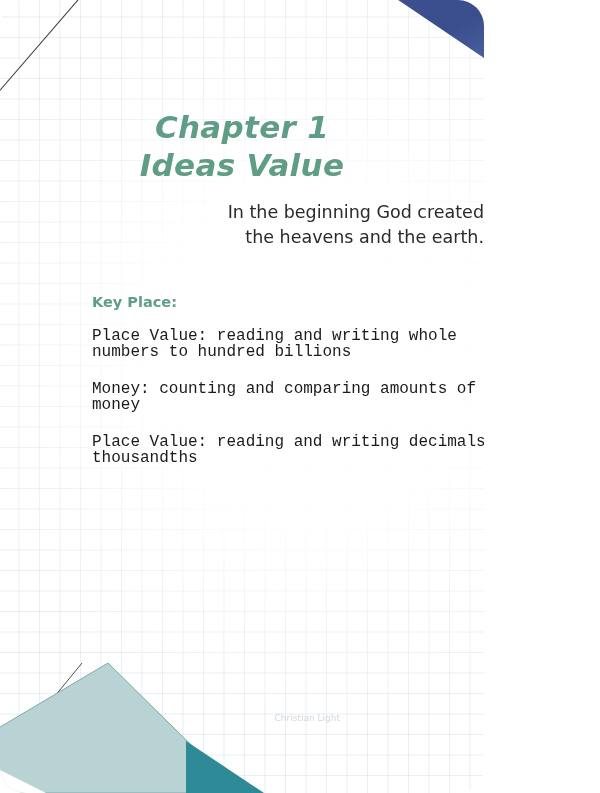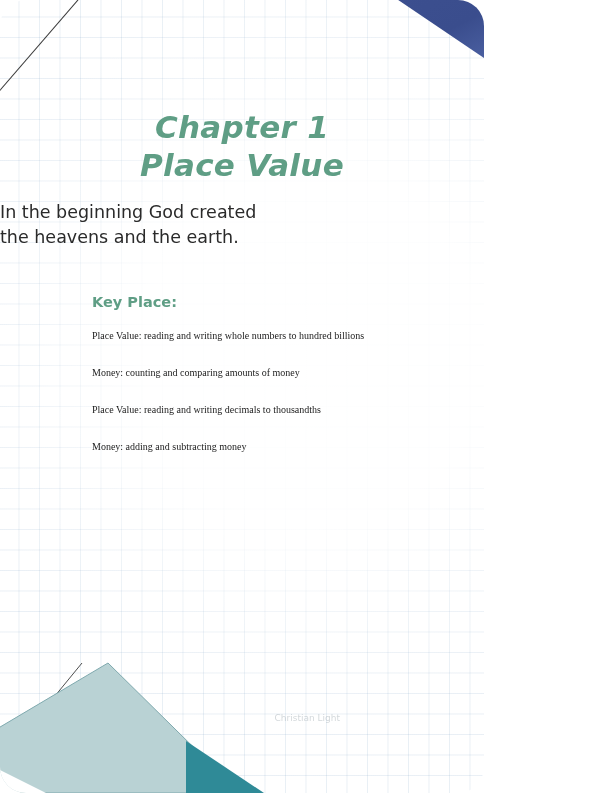--- a/index.html
+++ b/index.html
@@ -77,21 +77,21 @@
     line-height: 38px;
     color: #5f9e85;
     letter-spacing: 0.3px;
   }
 
   
   #verse {
     position: absolute;
     left: 0; right: 0;
     top: 200px;
-    text-align: left;
+    text-align: right;
     font-family: "DejaVu Sans", sans-serif;
     font-size: 17.5px;
     line-height: 25px;
     color: #2a2a2a;
   }
   #verse div { white-space: nowrap; }
 
   
   #key-ideas-heading {
     position: absolute;
@@ -102,22 +102,22 @@
     font-size: 14.5px;
     color: #5f9e85;
   }
   #key-ideas-list {
     position: absolute;
     left: 92px;
     top: 328px;
     width: 440px;
   }
   .key-idea {
-    font-family: Liberation Serif, serif;
-    font-size: 10px;
+    font-family: Liberation Mono, monospace;
+    font-size: 16px;
     color: #1b1b1b;
     margin-bottom: 21px;
     line-height: 16px;
   }
 
   
   #watermark {
     position: absolute;
     left: 150px;
     top: 712px;
@@ -150,33 +150,32 @@
 
     <polygon points="-10,230 108,160 240,290 -10,290" fill="#b9d2d4" stroke="#7fa9ae" stroke-width="1"></polygon>
 
     <polygon points="186,238 264,290 186,290" fill="#2f8a97"></polygon>
 
     <polygon points="-10,262 -10,290 46,290" fill="#ffffff"></polygon>
   </svg>
 
   <div id="title-block">
     <div class="chapter-line">Chapter 1</div>
-    <div class="chapter-line">Place Value</div>
+    <div class="chapter-line">Ideas Value</div>
   </div>
 
   <div id="verse">
     <div>In the beginning God created</div>
     <div>the heavens and the earth.</div>
   </div>
 
   <div id="key-ideas-heading">Key Place:</div>
   <div id="key-ideas-list">
     <div class="key-idea">Place Value: reading and writing whole numbers to hundred billions</div>
     <div class="key-idea">Money: counting and comparing amounts of money</div>
     <div class="key-idea">Place Value: reading and writing decimals to thousandths</div>
-    <div class="key-idea">Money: adding and subtracting money</div>
   </div>
 
   <div id="watermark">
     <div>Christian Light</div>
   </div>
 
 </div>
 
 </body></html>

